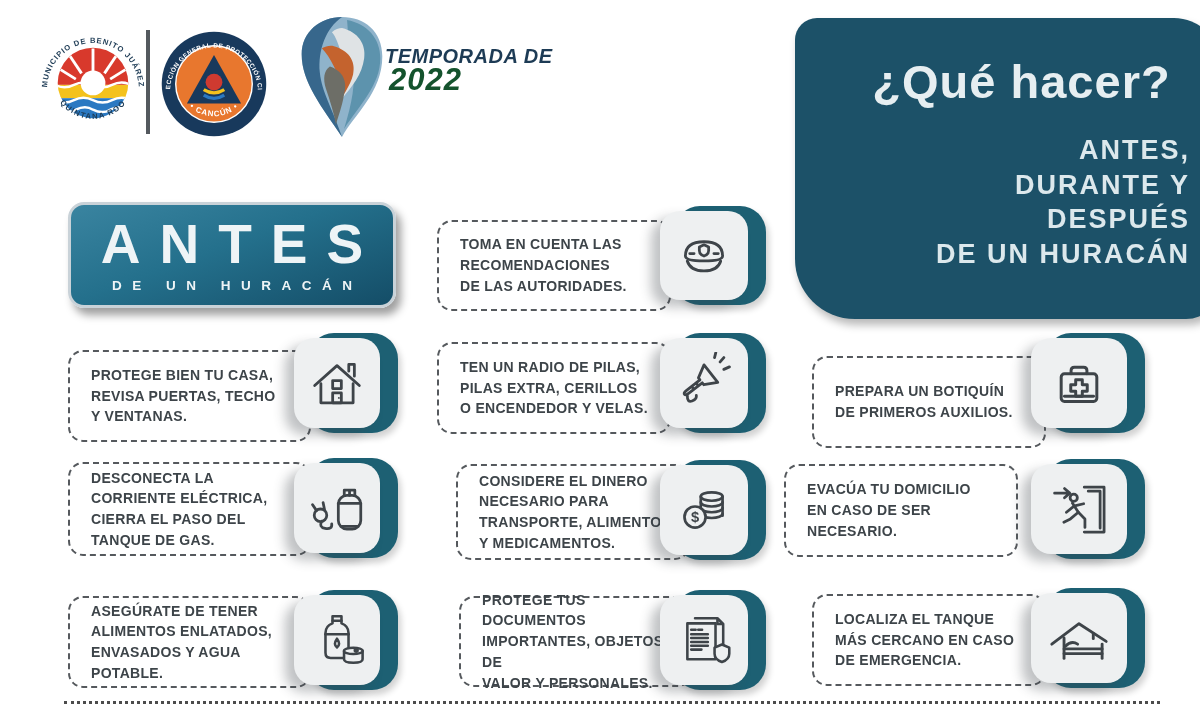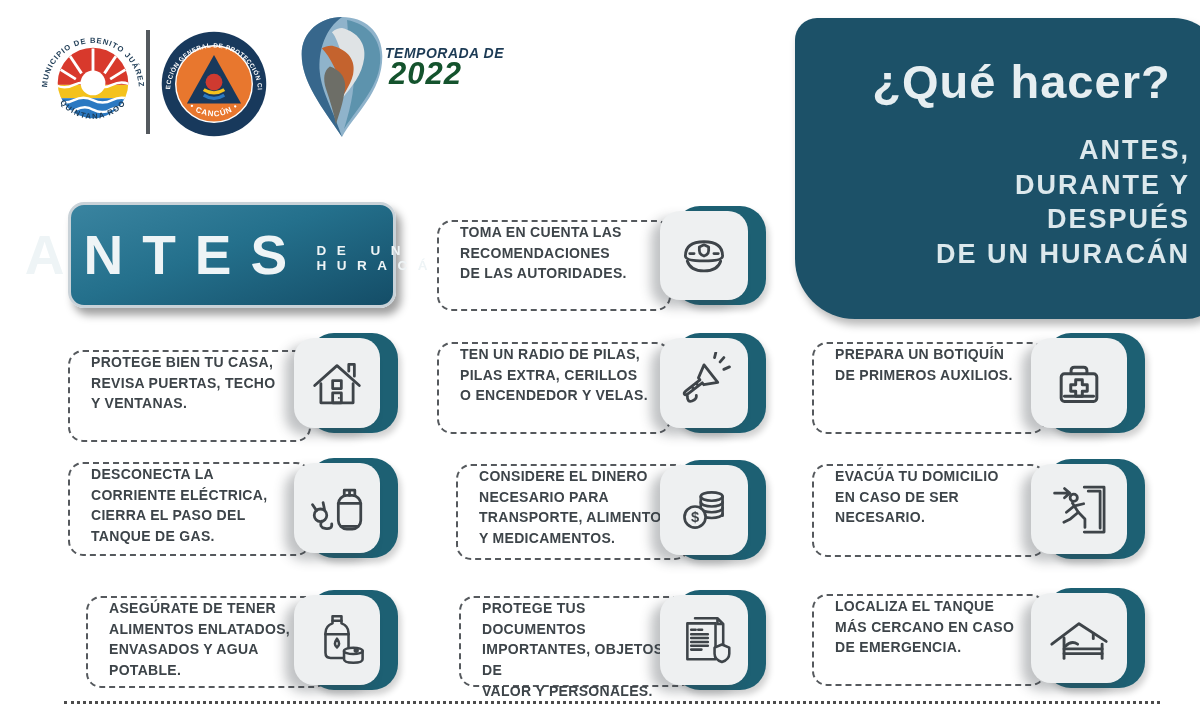--- a/index.html
+++ b/index.html
@@ -7,21 +7,21 @@
     position:relative; width:1200px; height:717px; overflow:hidden;
     background:#ffffff; font-family:"Liberation Sans", sans-serif;
   }
   
   .logo{position:absolute;}
   #logo-municipio{left:34px; top:20px; width:118px; height:124px;}
   #logo-divider{position:absolute; left:146px; top:30px; width:4px; height:104px; background:#54595e;}
   #logo-proteccion{left:158px; top:28px; width:112px; height:112px;}
   #logo-swirl{left:290px; top:14px; width:104px; height:126px;}
   #season-text{position:absolute; left:378px; top:46px; font-style:italic; font-weight:bold; line-height:1.04;}
-  #season-line1{font-size:14px; color:#1d3b55; letter-spacing:.5px; padding-left:7px;}
+  #season-line1{font-size:20px; color:#1d3b55; letter-spacing:.5px; padding-left:7px;}
   #season-line2{font-size:41px; color:#2a7ca2; letter-spacing:.5px; margin-top:-1px;}
   #season-year{font-size:31px; color:#14532d; letter-spacing:1px; padding-left:11px; margin-top:-3px;}
   
   #question-box{
     position:absolute; left:795px; top:18px; width:397px; height:301px;
     background:#1c5168; border-radius:22px 46px 34px 60px;
     box-shadow:3px 6px 9px rgba(0,0,0,.28);
     color:#e6eef1;
     padding-left:28px;
   }
@@ -30,30 +30,30 @@
     margin-top:24px; padding-right:30px; text-align:right;
     font-size:27px; font-weight:bold; letter-spacing:2px; line-height:1.28;
     white-space:pre-line; color:#dce8ec;
   }
   
   #antes-badge{
     position:absolute; left:68px; top:202px; width:322px; height:100px;
     background:linear-gradient(160deg,#3a84a0 0%, #24708c 45%, #144d67 100%);
     border:3px solid #c9d2d8; border-radius:16px;
     box-shadow:5px 7px 9px rgba(0,0,0,.38);
-    display:flex; flex-direction:row; align-items:center; justify-content:center;
+    display:flex; flex-direction:column; align-items:center; justify-content:center;
     color:#eef4f6;
   }
   #antes-title{font-size:55px; font-weight:bold; letter-spacing:19px; padding-left:19px; line-height:1;}
   #antes-sub{font-size:13.5px; font-weight:bold; letter-spacing:10.5px; padding-left:10.5px; margin-top:6px;}
   
   .box{
     position:absolute; background:#fff;
     border:2px dashed #55595d; border-radius:15px;
-    display:flex; align-items:flex-start;
+    display:flex; align-items:center;
   }
   .card-text{
     margin:0; padding-left:21px; padding-right:4px;
     font-size:14px; font-weight:bold; letter-spacing:.3px; line-height:1.48;
     color:#3d4449; white-space:pre-line;
   }
   .tile{position:absolute; z-index:2;}
   .tile-back{
     position:absolute; left:14px; top:0; right:0; bottom:0;
     background:#1d6073; border-radius:26px;
@@ -62,25 +62,25 @@
   .tile-front{
     position:absolute; left:0; top:5px; bottom:5px; width:calc(100% - 18px);
     background:#eef0f1; border-radius:20px;
     box-shadow:-9px 7px 12px rgba(60,65,70,.32);
     display:flex; align-items:center; justify-content:center;
   }
   .icon-svg{display:block;}
   .c0 .box{left:437px;top:220px;width:230px;height:87px}  .c0 .tile{left:660px;top:206px;width:106px;height:99px}
   .c1 .box{left:68px; top:350px;width:239px;height:88px}  .c1 .tile{left:294px;top:333px;width:104px;height:100px}
   .c2 .box{left:437px;top:342px;width:230px;height:88px}  .c2 .tile{left:660px;top:333px;width:106px;height:100px}
-  .c3 .box{left:812px;top:342px;width:230px;height:88px}  .c3 .tile{left:1031px;top:333px;width:114px;height:100px}
+  .c3 .box{left:812px;top:356px;width:230px;height:88px}  .c3 .tile{left:1031px;top:333px;width:114px;height:100px}
   .c4 .box{left:68px; top:462px;width:239px;height:90px}  .c4 .tile{left:294px;top:458px;width:104px;height:100px}
   .c5 .box{left:456px;top:464px;width:230px;height:92px}  .c5 .tile{left:660px;top:460px;width:106px;height:100px}
-  .c6 .box{left:812px;top:464px;width:230px;height:89px}  .c6 .tile{left:1031px;top:459px;width:114px;height:100px}
-  .c7 .box{left:86px; top:596px;width:239px;height:88px}  .c7 .tile{left:294px;top:590px;width:104px;height:100px}
+  .c6 .box{left:784px;top:464px;width:230px;height:89px}  .c6 .tile{left:1031px;top:459px;width:114px;height:100px}
+  .c7 .box{left:68px; top:596px;width:239px;height:88px}  .c7 .tile{left:294px;top:590px;width:104px;height:100px}
   .c8 .box{left:459px;top:596px;width:230px;height:87px}  .c8 .tile{left:660px;top:590px;width:106px;height:100px}
   .c9 .box{left:812px;top:594px;width:230px;height:88px}  .c9 .tile{left:1031px;top:588px;width:114px;height:100px}
   
   #bottom-divider{position:absolute; left:64px; top:701px; width:1096px; border-top:3.5px dotted #4c4c4c;}
 </style>
 </head>
 <body>
 
 <div id="canvas">
 

